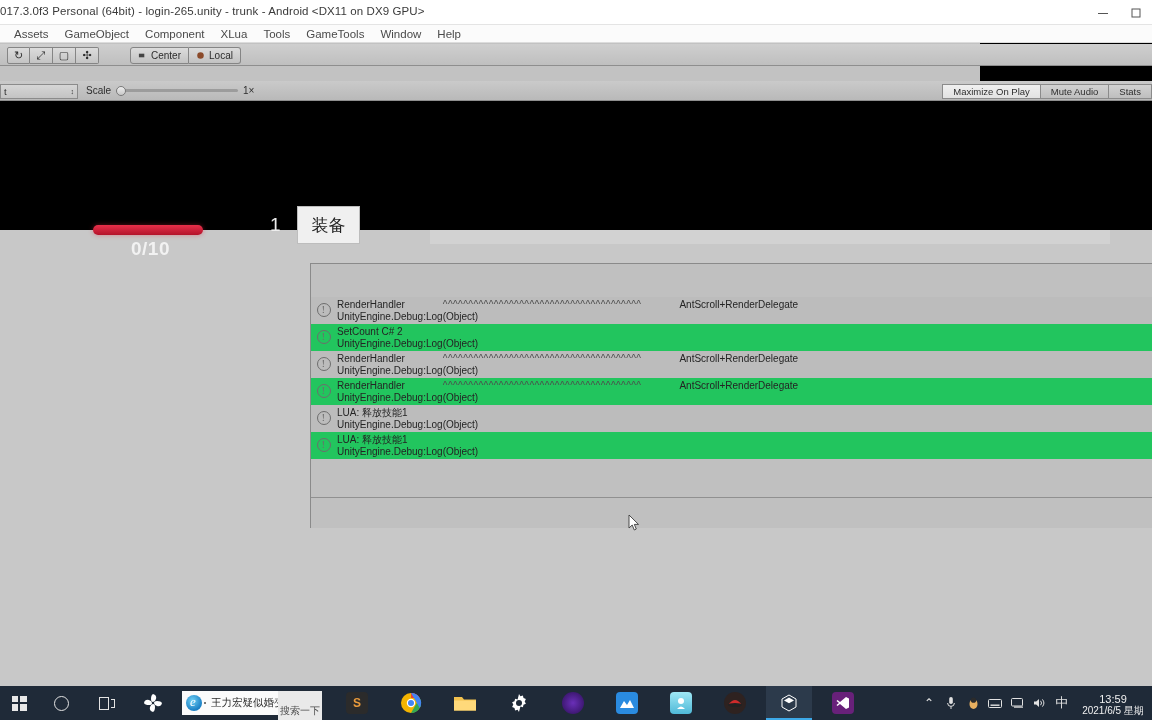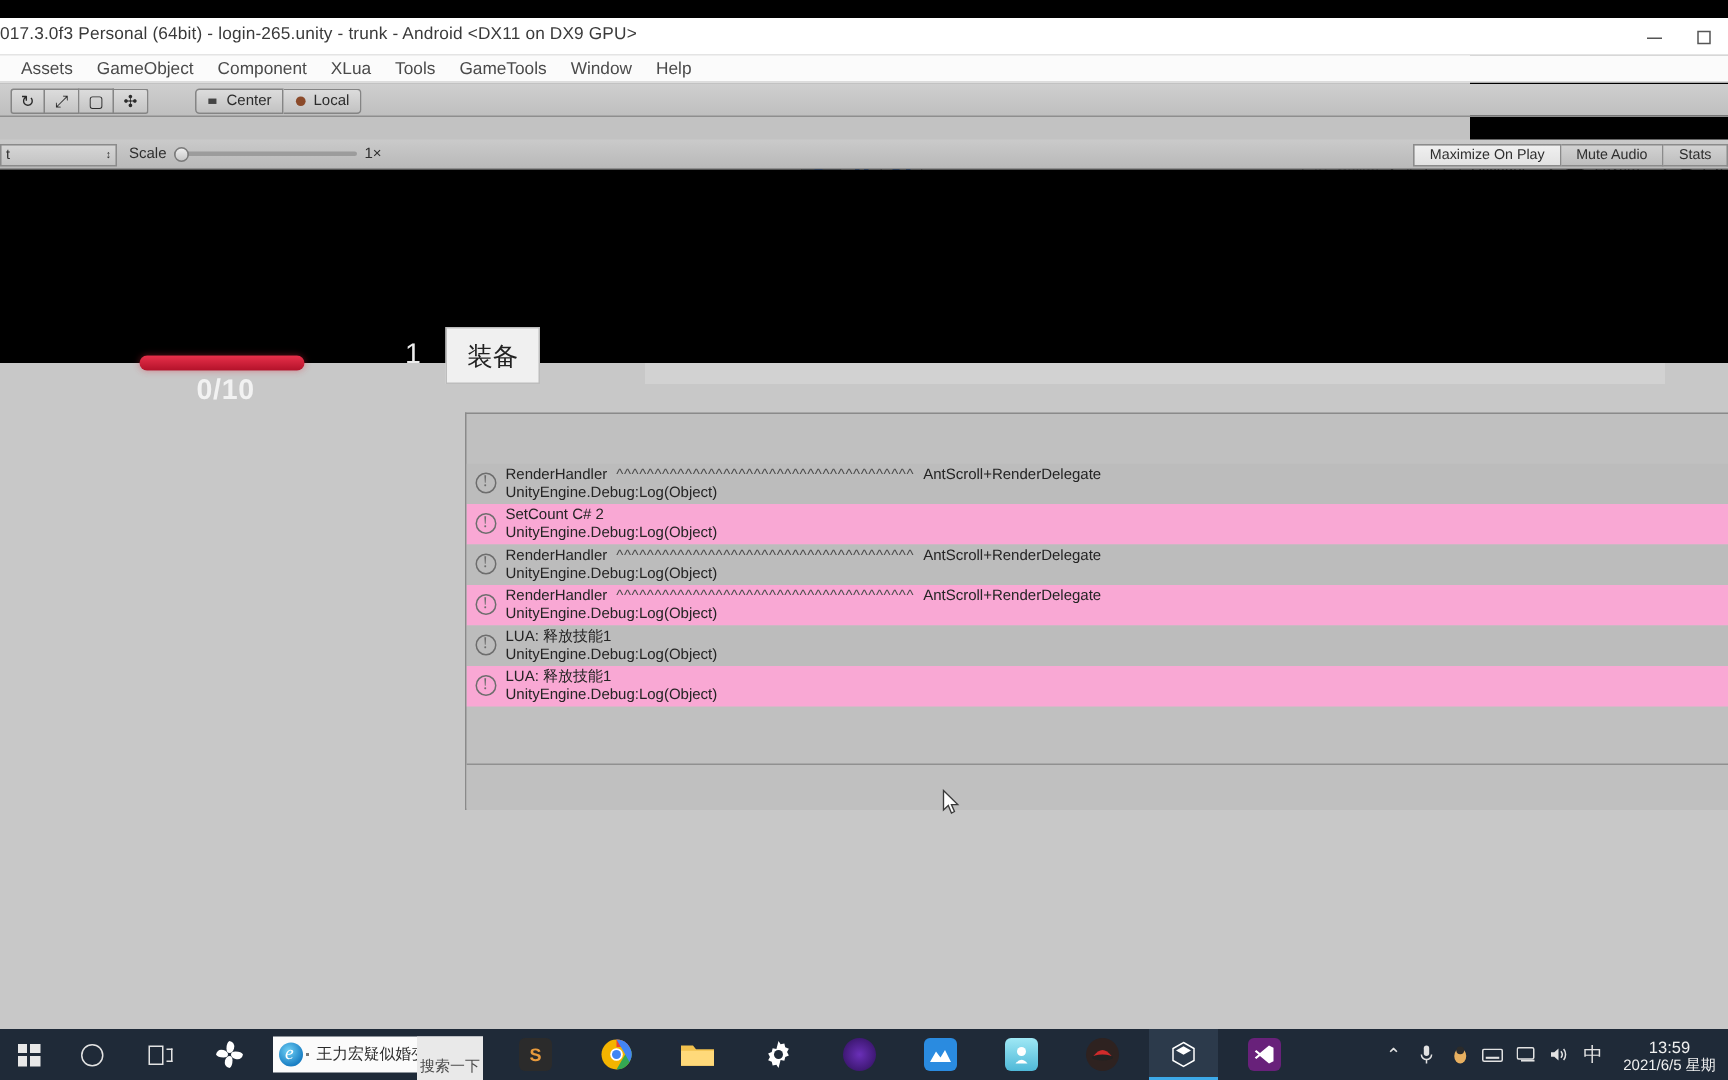--- a/index.html
+++ b/index.html
@@ -5,21 +5,21 @@
   * { margin:0; padding:0; box-sizing:border-box; }
   html,body { width:1152px; height:720px; overflow:hidden; }
   body {
     font-family:"Liberation Sans", sans-serif;
     background:#000;
     -webkit-font-smoothing:antialiased;
   }
   #root { position:relative; width:1152px; height:720px; }
 
   
-  .unity-window { position:absolute; left:0; top:12px; width:980px; height:686px; background:#c2c2c2; }
+  .unity-window { position:absolute; left:0; top:0; width:980px; height:686px; background:#c2c2c2; }
 
   
   .titlebar {
     position:absolute; left:0; top:0; width:1152px; height:25px;
     background:#ffffff; border-bottom:1px solid #e4e4e4;
   }
   .titlebar .title {
     position:absolute; left:0; top:5px; font-size:11.5px; color:#3a3a3a;
     white-space:nowrap; letter-spacing:0.1px;
   }
@@ -167,27 +167,27 @@
     position:absolute; right:5px; top:1px; height:14px; padding:0 4px;
     border:1px solid #909090; background:linear-gradient(#d2d2d2,#c0c0c0);
     display:flex; align-items:center; gap:3px; font-size:9.5px; color:#222;
   }
   .badge-ico { width:9px; height:9px; border-radius:50%; border:1px solid #555; position:relative; }
   .badge-ico:after { content:'!'; position:absolute; left:2.6px; top:-1.5px; font-size:8px; color:#555; }
 
   .console-list { position:absolute; left:0; top:33px; width:100%; height:199px; overflow:hidden; }
   .log-row { position:relative; height:27px; padding-left:26px; }
   .log-row.odd { background:#bcbcbc; }
-  .log-row.even { background:#f9a8d4; }
+  .log-row.even { background:#22c55e; }
   .log-ico {
     position:absolute; left:6px; top:6px; width:14px; height:14px; border-radius:50%;
     border:1.5px solid #6d6d6d; background:transparent;
   }
   .log-ico:after { content:'!'; position:absolute; left:3.6px; top:-1.5px; font-size:11px; color:#6d6d6d; font-family:"Liberation Serif",serif; }
-  .log-l1 { font-size:10px; color:#242424; line-height:13px; padding-top:1px; white-space:nowrap; display:flex; }
+  .log-l1 { font-size:10px; color:#242424; line-height:13px; padding-top:1px; white-space:nowrap; display:flex;gap:32px; }
   .log-l2 { font-size:10px; color:#242424; line-height:12px; white-space:nowrap; }
   .log-msg { }
   .log-carets { color:#4d4d4d; letter-spacing:0.4px; margin:0 6px; }
   .log-tail { }
   .console-detail { position:absolute; left:0; top:233px; width:100%; height:31px; background:#c0c0c0; border-top:1px solid #909090; }
 
   
   .cursor { position:absolute; left:628px; top:413px; width:12px; height:18px; }
 
   

